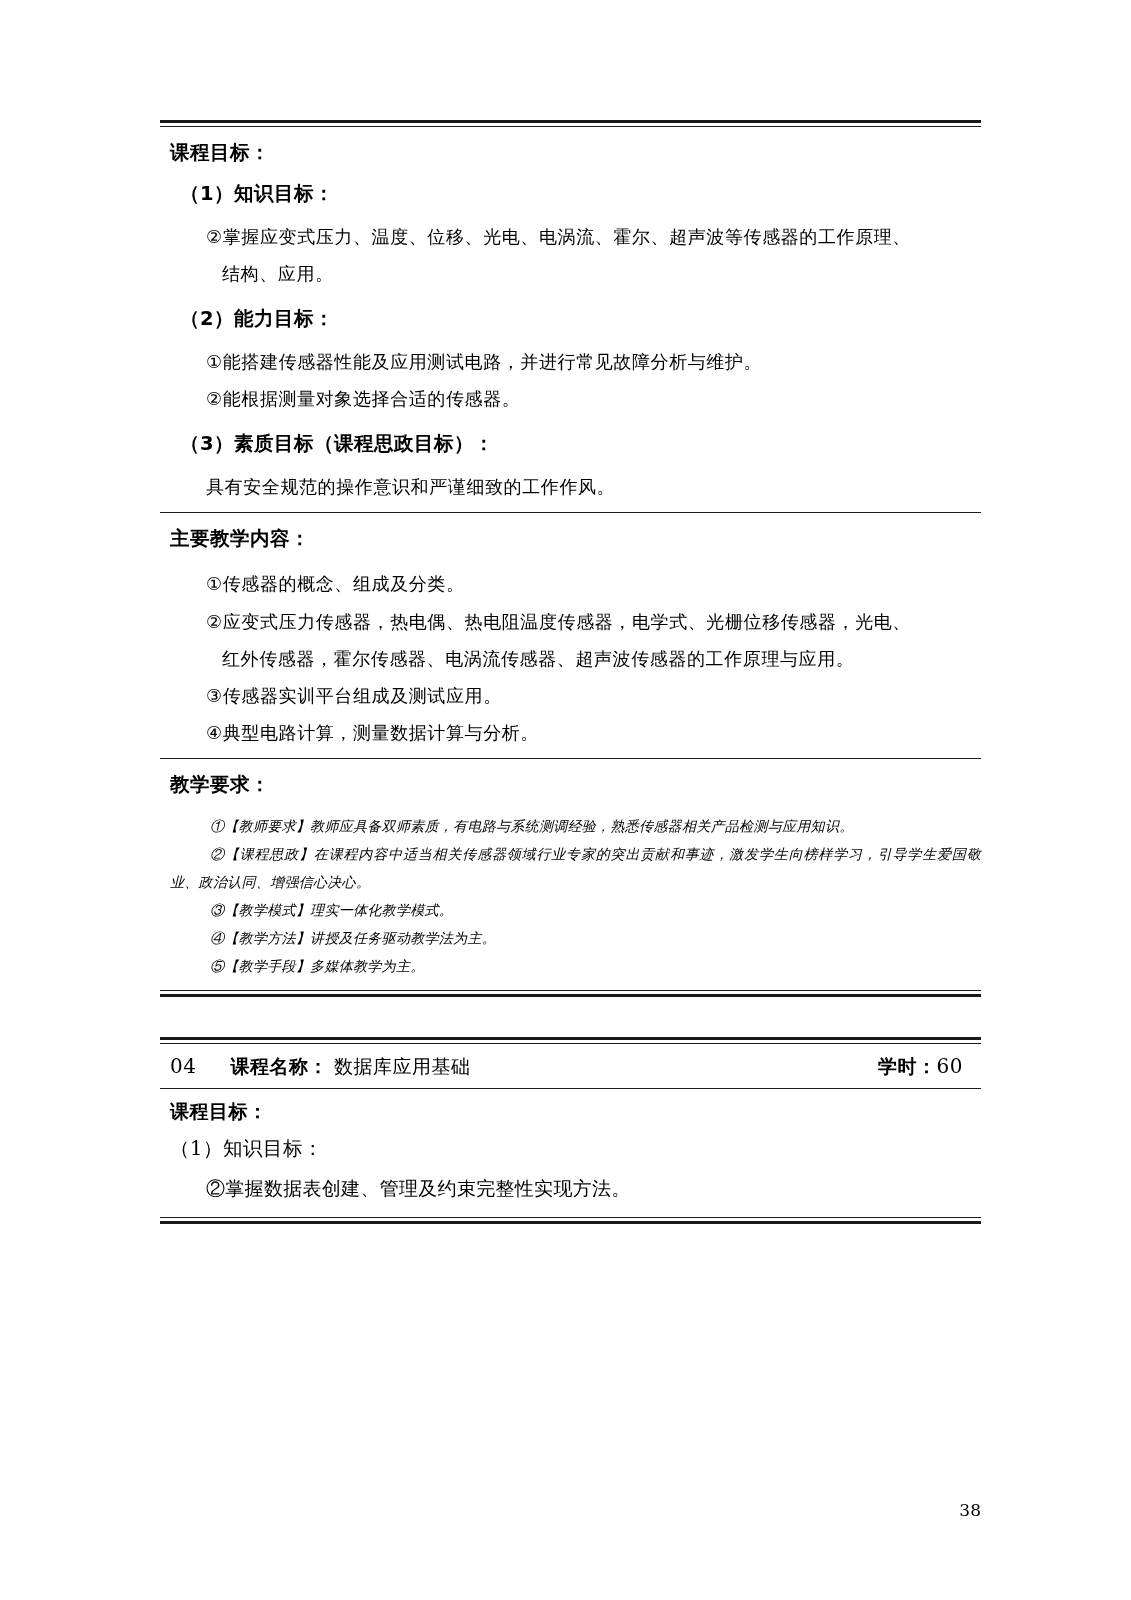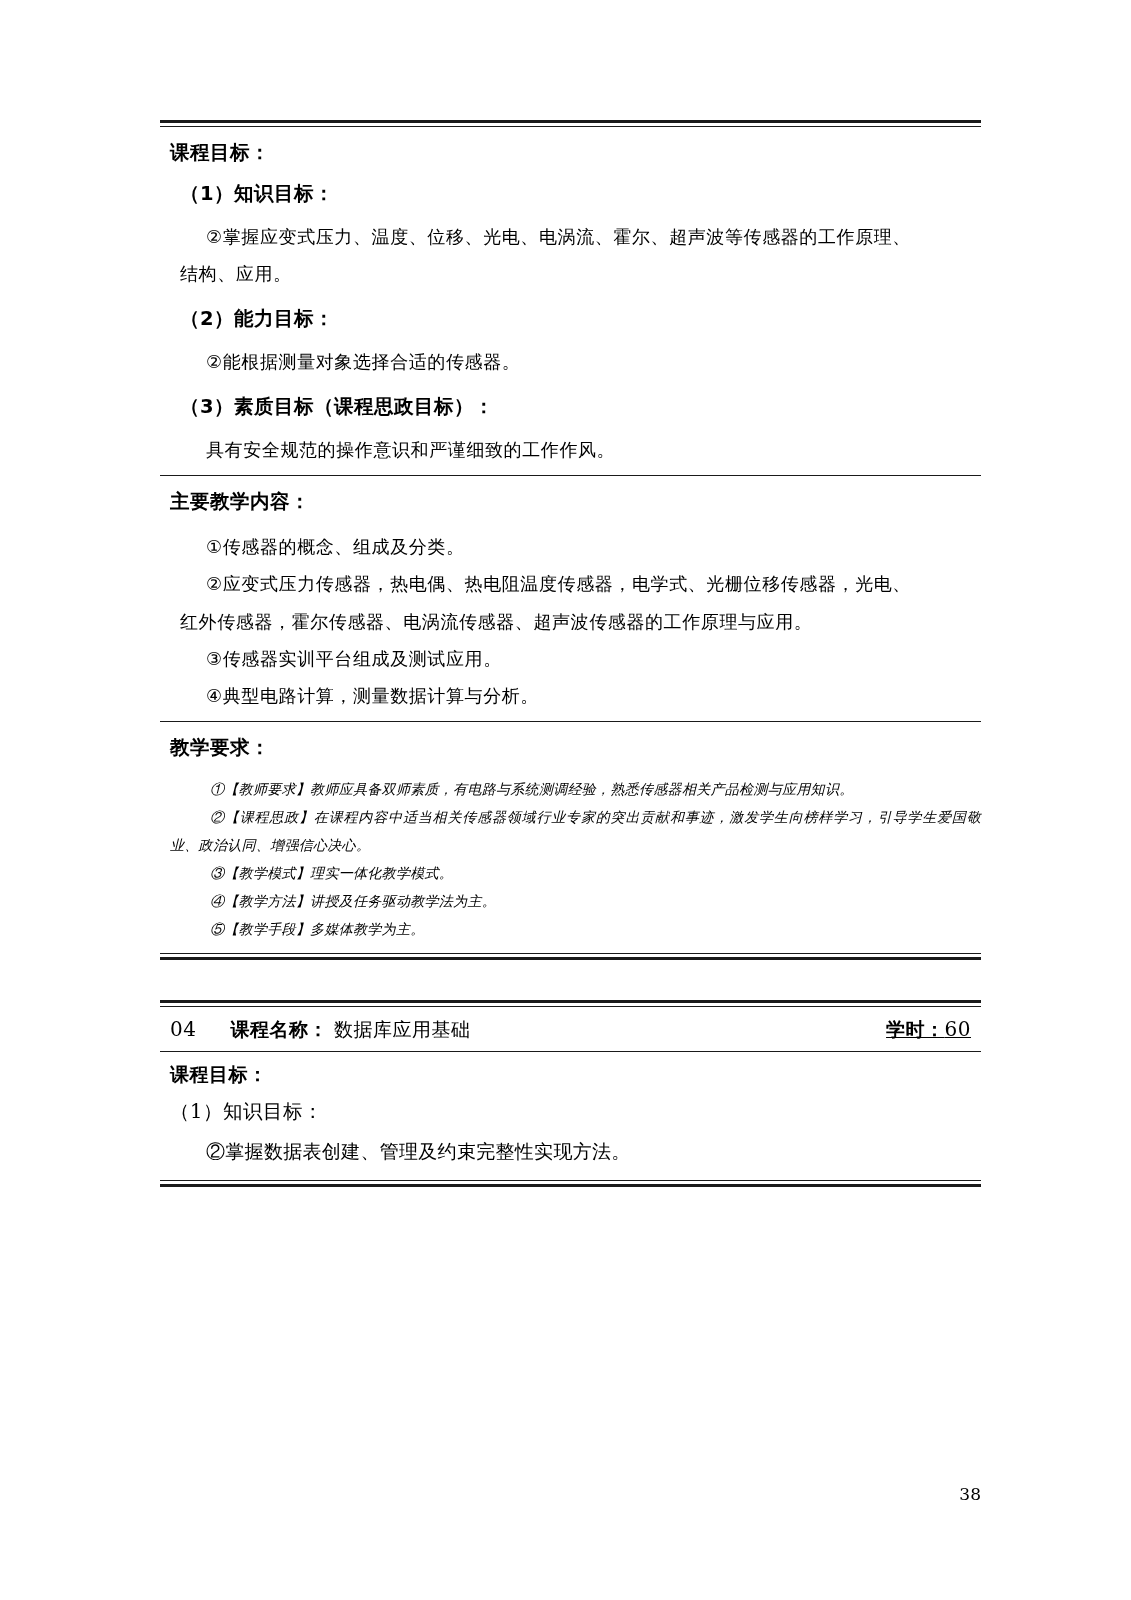--- a/index.html
+++ b/index.html
@@ -58,21 +58,21 @@
   }
   .body-line {
     font-family: "DejaVu Sans", "Liberation Sans", sans-serif;
     font-size: 18px;
     line-height: 1.95;
     letter-spacing: 0.6px;
     margin: 0 0 2px 46px;
     text-align: justify;
   }
   .body-line.wrap {
-    margin-left: 20px;
+    margin-left: 62px;
     text-indent: 0;
   }
   .req-line {
     font-family: "DejaVu Serif", "Liberation Serif", serif;
     font-size: 14px;
     line-height: 2.0;
     letter-spacing: 0.3px;
     margin: 0 0 0 10px;
     text-indent: 40px;
     text-align: justify;
@@ -105,22 +105,21 @@
     font-size: 20px;
   }
   .course-left .name {
     font-family: "DejaVu Serif", "Liberation Serif", serif;
     font-size: 19px;
   }
   .course-right {
     font-family: "DejaVu Sans", "Liberation Sans", sans-serif;
     font-weight: bold;
     font-size: 19px;
-    margin-right: 10px;
-    text-decoration: underline;
+    margin-right: 18px;
   }
   .course-right .hours {
     font-family: "DejaVu Serif", "Liberation Serif", serif;
     font-weight: normal;
     font-size: 20px;
   }
 
   .sec-head-serif {
     font-family: "DejaVu Sans", "Liberation Sans", sans-serif;
     font-weight: bold;
@@ -140,40 +139,41 @@
     line-height: 1.95;
     margin: 0 0 0 46px;
     letter-spacing: 0.3px;
   }
 
   .gap-lg { height: 40px; }
 
   .page-number {
     position: absolute;
     right: 150px;
-    bottom: 96px;
+    bottom: 80px;
     font-family: "DejaVu Serif", "Liberation Serif", serif;
     font-size: 17px;
     color: #000;
   }
 </style>
 </head>
 <body>
 
 <div class="page">
 
   <div class="rule-double"></div>
 
   <div class="sec-head">课程目标：</div>
 
   <div class="sub-head">（1）知识目标：</div>
   <div class="body-line">②掌握应变式压力、温度、位移、光电、电涡流、霍尔、超声波等传感器的工作原理、</div>
   <div class="body-line wrap">结构、应用。</div>
 
   <div class="sub-head">（2）能力目标：</div>
+  <div class="body-line">①能搭建传感器性能及应用测试电路，并进行常见故障分析与维护。</div>
   <div class="body-line">②能根据测量对象选择合适的传感器。</div>
 
   <div class="sub-head">（3）素质目标（课程思政目标）：</div>
   <div class="body-line">具有安全规范的操作意识和严谨细致的工作作风。</div>
 
   <div class="rule-single"></div>
 
   <div class="sec-head">主要教学内容：</div>
   <div class="body-line">①传感器的概念、组成及分类。</div>
   <div class="body-line">②应变式压力传感器，热电偶、热电阻温度传感器，电学式、光栅位移传感器，光电、</div>

